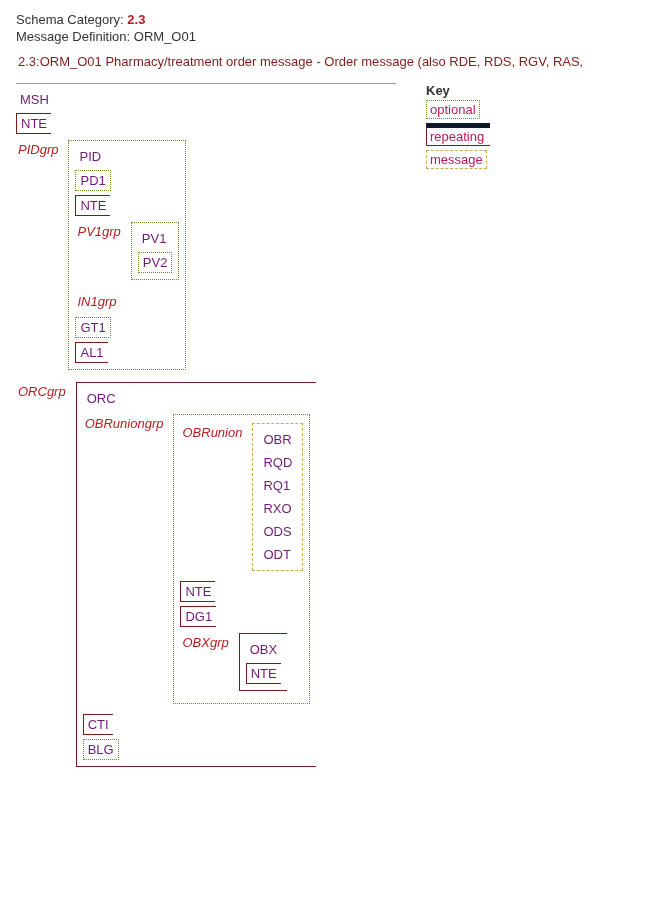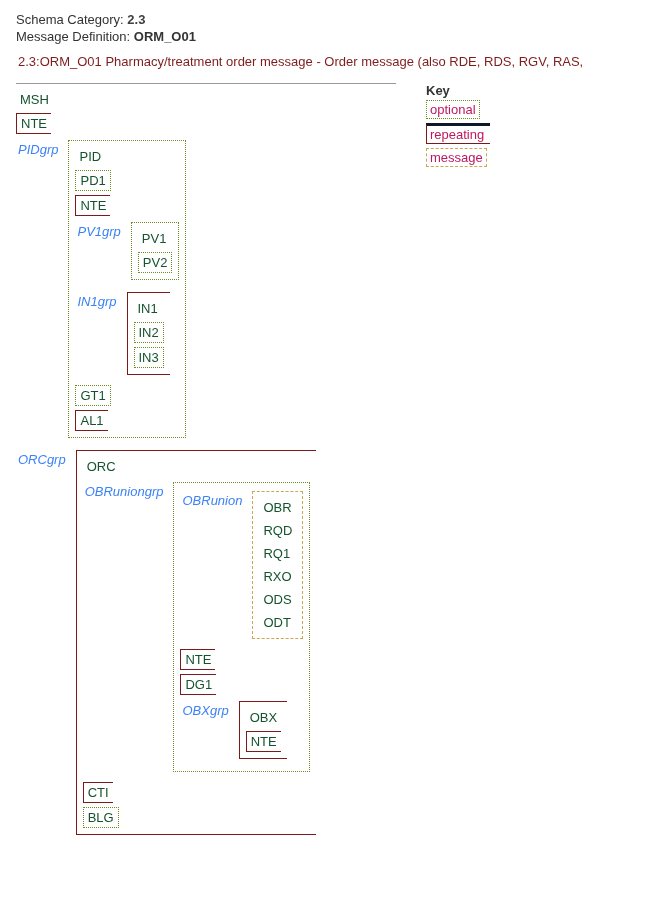--- a/index.html
+++ b/index.html
@@ -6,44 +6,44 @@
     font-family: Arial, Helvetica, sans-serif;
     font-size: 13px;
     color: #333;
     margin: 0;
     padding: 10px 16px;
     width: 652px;
     box-sizing: border-box;
   }
   .header-line { margin: 2px 0; }
   .header-line .label { }
-  .header-line .val-link { color: #404040; font-weight: bold; }
-  .header-line .val-bold { font-weight: bold; text-align: right; }
+  .header-line .val-link { color: #b91c1c; font-weight: bold; }
+  .header-line .val-bold { font-weight: normal; text-align: right; }
   .desc { margin: 10px 0 14px 2px; color: #7f1d1d; }
 
   .main-row { display: flex; align-items: flex-start; gap: 30px; }
 
   .tree-pane {
     flex: 0 0 380px;
     border-top: 1px solid #999;
     padding-top: 4px;
   }
 
   .seg {
     display: inline-block;
     padding: 2px 4px;
-    color: #14532d;
+    color: #701a75;
     cursor: pointer;
     margin: 2px 0;
   }
   .grp-label {
     display: inline-block;
     padding: 2px 2px;
     font-style: italic;
-    color: #3b82f6;
+    color: #b91c1c;
     margin: 2px 0;
   }
 
   
   .opt  { border: 1px dotted #6b8e23; } 
   .rep  { border-top: 1px solid #7a1b1b; border-left: 1px solid #7a1b1b; border-bottom: 1px solid #7a1b1b; border-right: none; } 
   .cho  { border: 1px dashed #c9a84f; text-align: right; } 
 
   .children {
     margin: 2px 0 6px 4px;
@@ -54,21 +54,21 @@
   .node > .children { flex: 1 1 auto; }
 
   .stack { display: flex; flex-direction: column; align-items: flex-start; }
   .stack > * { margin: 2px 0; }
 
   
   .key-pane { flex: 0 0 90px; }
   .key-title { font-weight: bold; }
   .key-item { display:inline-block; padding: 1px 3px; margin: 2px 0; color:#be185d; }
   .key-opt { border: 1px dotted #6b8e23; }
-  .key-rep { border-top:3px solid #0f172a; border-left:1px solid #7a1b1b; border-bottom:1px solid #7a1b1b; border-right:none; padding-right:6px;}
+  .key-rep { border-top:5px solid #0f172a; border-left:1px solid #7a1b1b; border-bottom:1px solid #7a1b1b; border-right:none; padding-right:6px;}
   .key-cho { border: 1px dashed #c9a84f; }
 
   .raw-pane { flex: 1 1 auto; }
   .raw-link { color: #3b73af; cursor: pointer; }
   .raw-link .tri { color: #3b73af; font-size: 10px; margin-right: 4px;}
 </style>
 </head>
 <body>
 
 <div class="header-line">
@@ -103,27 +103,20 @@
               <div class="children opt">
                 <div class="stack">
                   <span class="seg">PV1</span>
                   <span class="seg opt">PV2</span>
                 </div>
               </div>
             </div>
 
             <div class="node">
               <span class="lbl grp-label">IN1grp</span>
-              <div class="children opt rep">
-                <div class="stack">
-                  <span class="seg">IN1</span>
-                  <span class="seg opt">IN2</span>
-                  <span class="seg opt">IN3</span>
-                </div>
-              </div>
             </div>
 
             <span class="seg opt">GT1</span>
             <span class="seg opt rep">AL1</span>
           </div>
         </div>
       </div>
 
       <div class="node">
         <span class="lbl grp-label">ORCgrp</span>

